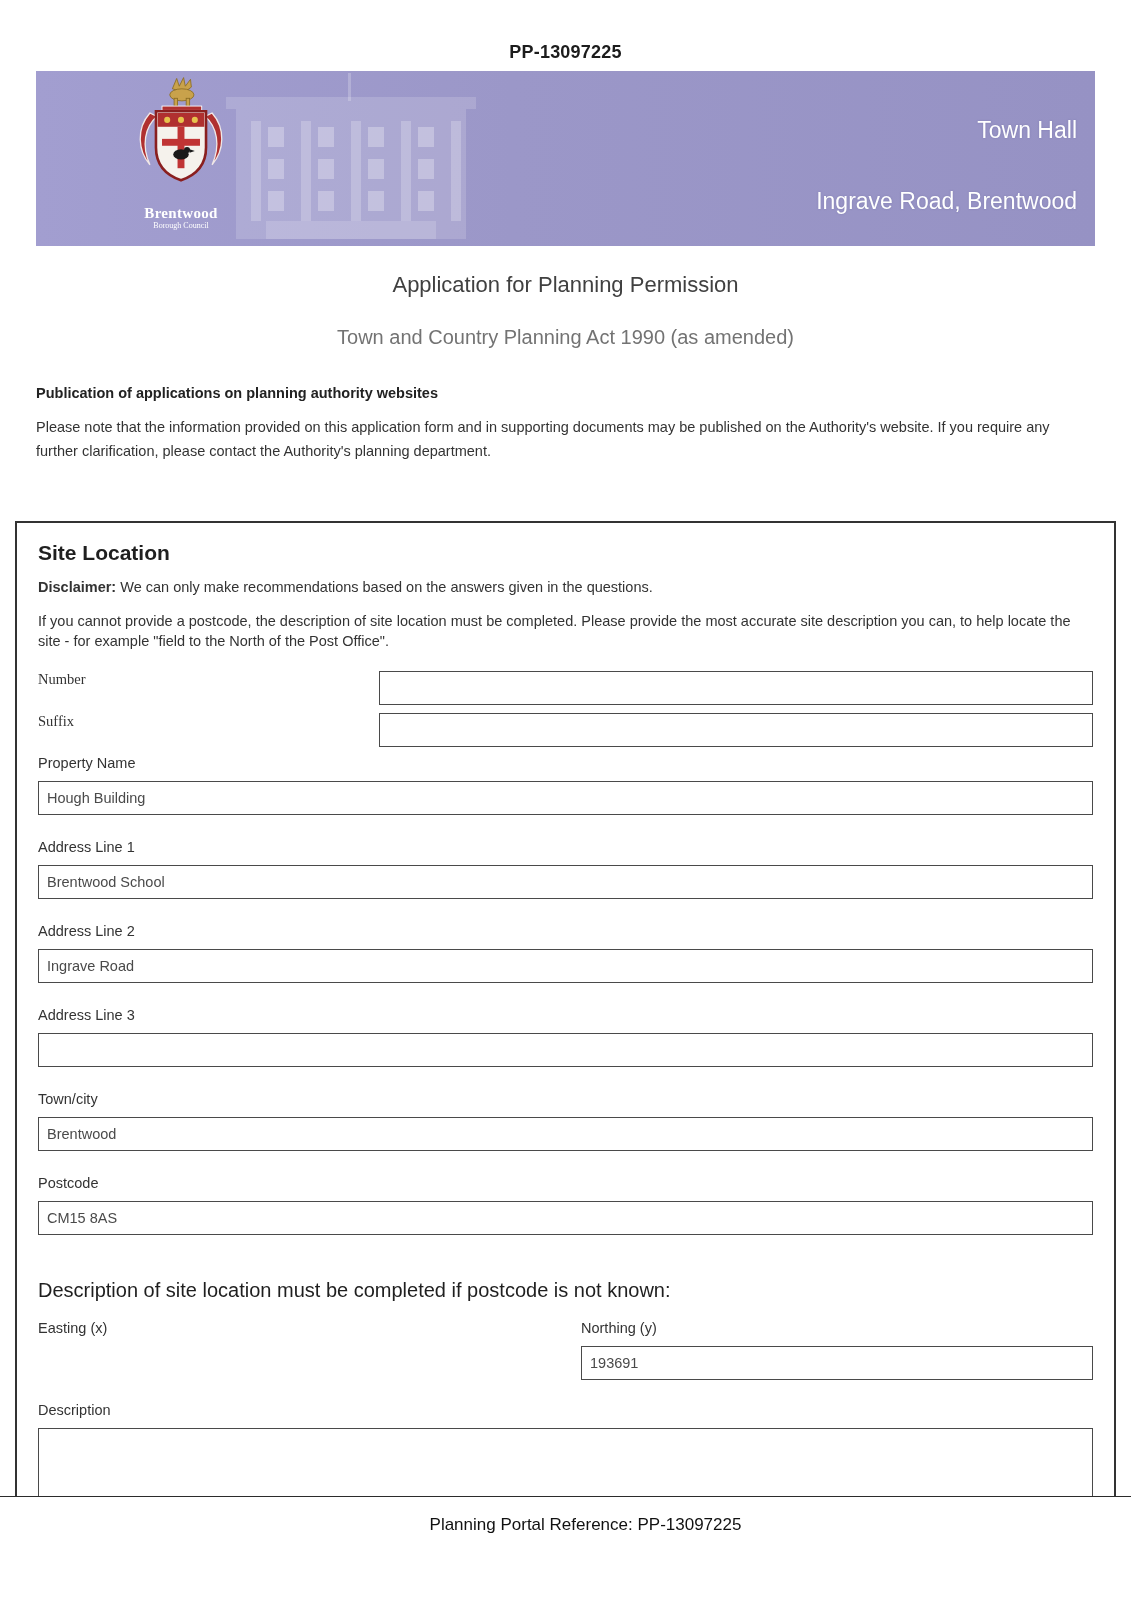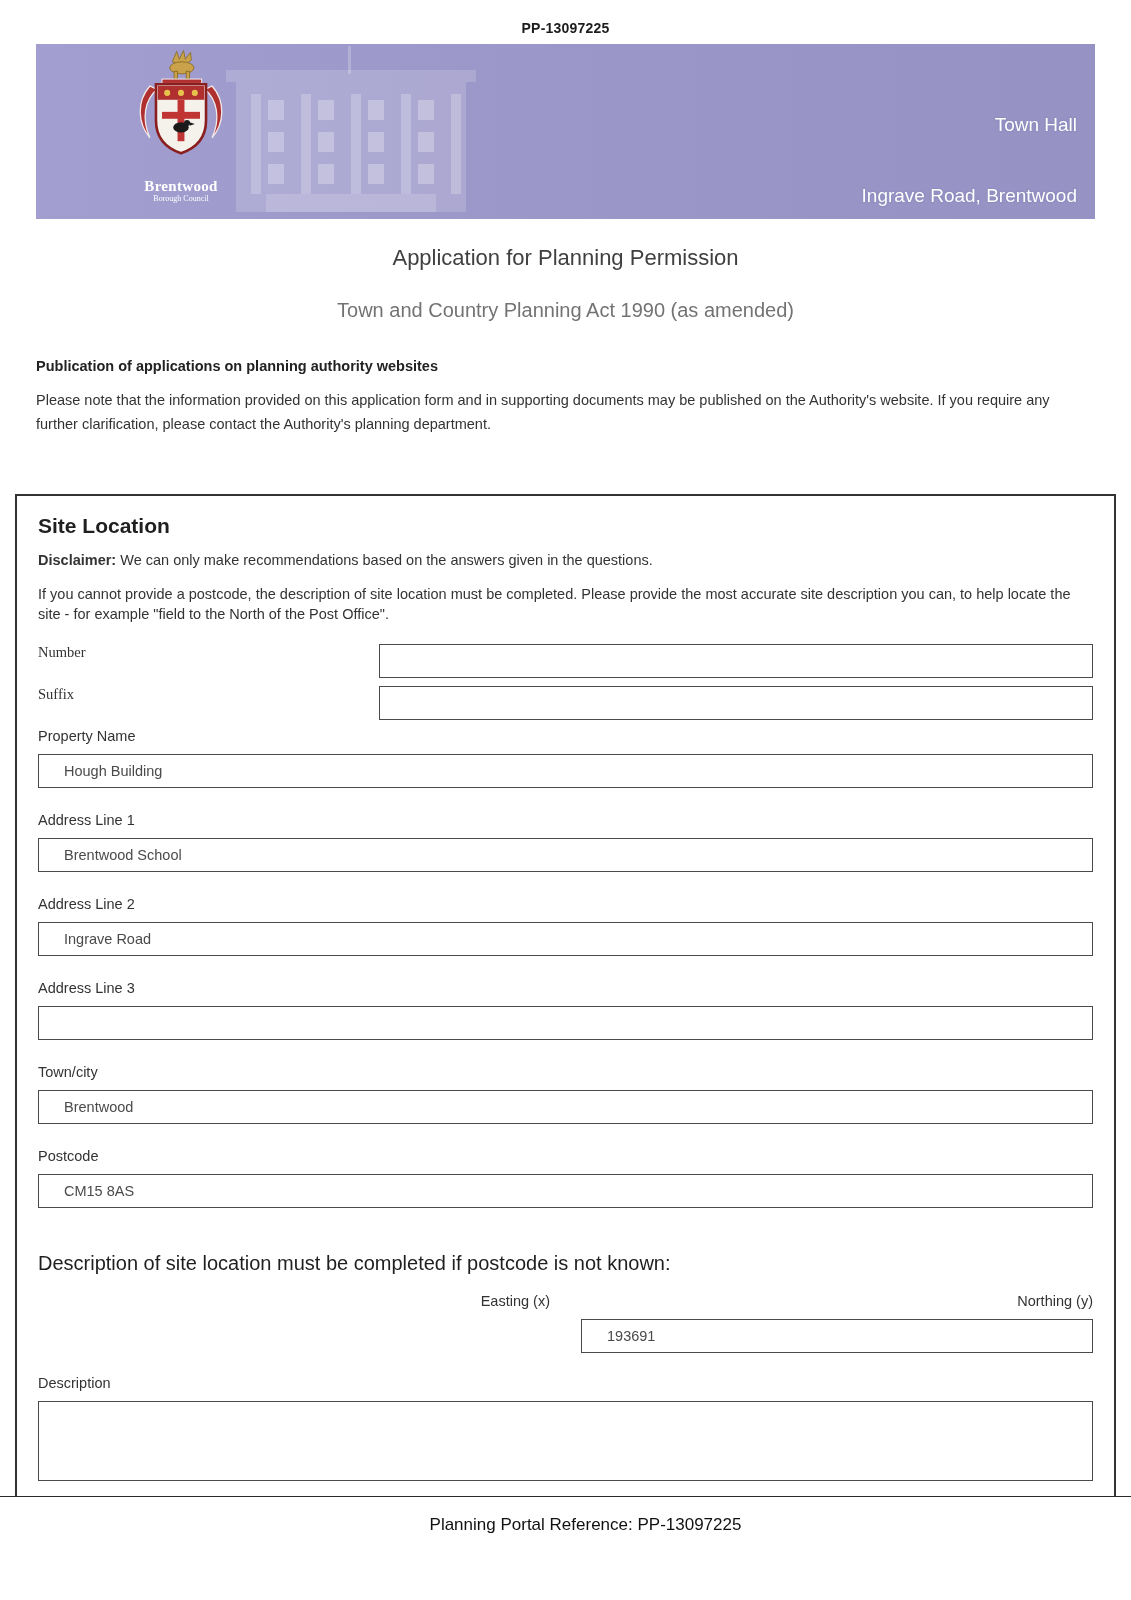--- a/index.html
+++ b/index.html
@@ -12,57 +12,57 @@
   }
   *{box-sizing:border-box;}
   html,body{margin:0;padding:0;background:#ffffff;}
   body{
     width:1131px;height:1600px;
     font-family:"Liberation Sans","DejaVu Sans",sans-serif;
     color:var(--text);
     position:relative;overflow:hidden;
   }
   .page-clip{height:1497px;overflow:hidden;border-bottom:1.5px solid #2b2b2b;}
-  .top-ref{padding-top:20px;text-align:center;font-weight:bold;font-size:14px;color:#1c1c1c;letter-spacing:.2px;}
+  .top-ref{padding-top:42px;text-align:center;font-weight:bold;font-size:18px;color:#1c1c1c;letter-spacing:.2px;}
   .banner{
     margin:8px 36px 0;height:175px;position:relative;overflow:hidden;
     background:linear-gradient(90deg,#a29ed0 0%,var(--banner) 45%,#9692c4 100%);
   }
   .watermark{position:absolute;left:170px;top:0;}
   .crest{position:absolute;left:70px;top:4px;width:150px;text-align:center;color:var(--banner-text);}
   .crest-name{font-family:"Liberation Serif","DejaVu Serif",serif;font-weight:bold;font-size:15px;line-height:15px;margin-top:1px;letter-spacing:.3px;}
   .crest-sub{font-family:"Liberation Serif","DejaVu Serif",serif;font-size:8px;line-height:10px;}
   .banner-text{
-    position:absolute;right:18px;top:22px;text-align:right;
-    color:var(--banner-text);font-size:19px;line-height:23.5px;white-space:pre;
+    position:absolute;right:18px;top:1px;text-align:right;
+    color:var(--banner-text);font-size:23px;line-height:23.5px;white-space:pre;
     text-shadow:0 0 2px rgba(80,80,140,.35);
   }
   .title{text-align:center;font-size:22px;font-weight:400;color:#404040;margin:26px 0 0;}
   .subtitle{text-align:center;font-size:20px;font-weight:400;color:#737373;margin:28px 0 0;}
   .pub-heading{margin:36px 36px 0;font-weight:bold;font-size:14.5px;color:#222;}
   .pub-body{margin:14px 40px 0 36px;font-size:14.5px;line-height:24px;color:var(--text);}
   .section-box{margin:58px 15px 0;border:2px solid var(--box-border);padding:18px 21px 40px;}
   .section-heading{font-size:21px;font-weight:bold;margin:0 0 14px;color:#1f1f1f;}
   .disclaimer{font-size:14.5px;margin:0 0 16px;color:var(--text);}
   .intro{font-size:14.5px;line-height:20px;margin:0 0 20px;color:var(--text);}
   .inline-field{display:flex;align-items:flex-start;margin-bottom:8px;font-family:Liberation Serif, serif;}
   .inline-field label{flex:0 0 341px;font-size:14.5px;color:var(--text);}
   input.text,textarea.text{
     height:34px;border:1.5px solid var(--input-border);background:#fff;
-    font-size:14.5px;color:var(--input-text);padding:0 25px;
+    font-size:14.5px;color:var(--input-text);padding:0 8px;
     font-family:inherit;border-radius:0;outline:none;resize:none;
   }
   .inline-field input{flex:1;min-width:0;}
   .stacked-field{margin-bottom:24px;}
   .stacked-field label{display:block;font-size:14.5px;margin-bottom:10px;color:var(--text);}
   .stacked-field input,.stacked-field textarea{width:100%;display:block;}
   .desc-heading{font-size:20px;font-weight:400;margin:44px 0 18px;color:#1f1f1f;}
   .coord-row{display:flex;gap:31px;margin-bottom:22px;}
   .coord-col{flex:1;min-width:0;}
-  .coord-col label{display:block;font-size:14.5px;margin-bottom:10px;color:var(--text);text-align:right;}
+  .coord-col label{display:block;font-size:14.5px;margin-bottom:10px;color:var(--text);}
   .coord-col input{width:100%;}
   textarea.text{height:80px;padding-top:8px;}
   .footer{text-align:center;font-size:17px;padding-top:18px;color:#111;padding-left:40px;}
 </style>
 </head>
 <body>
 
 <div class="page-clip">
 
   <div class="top-ref">PP-13097225</div>

